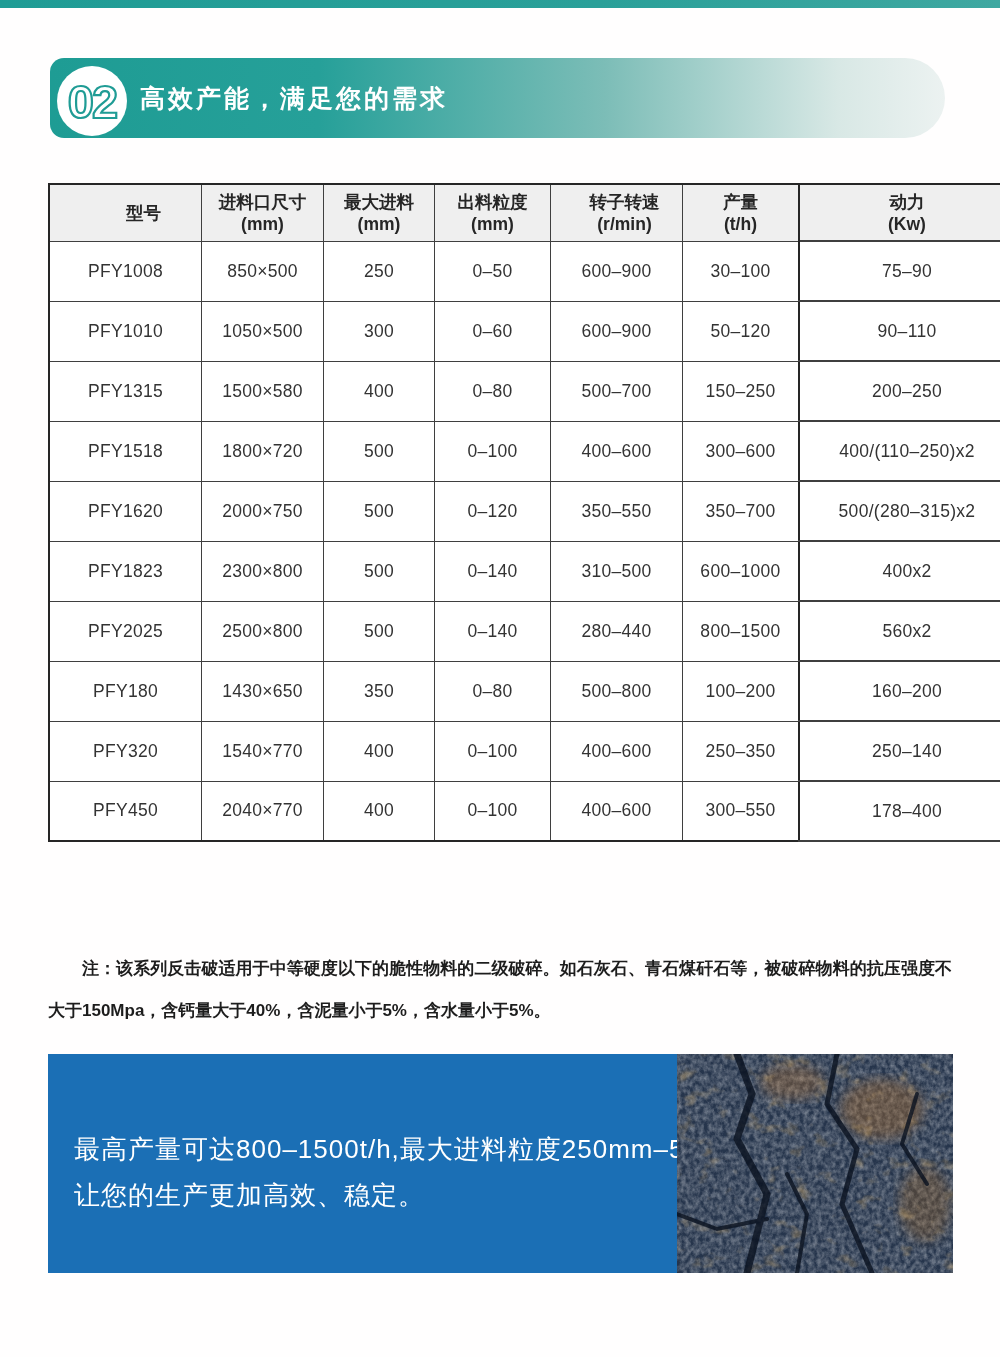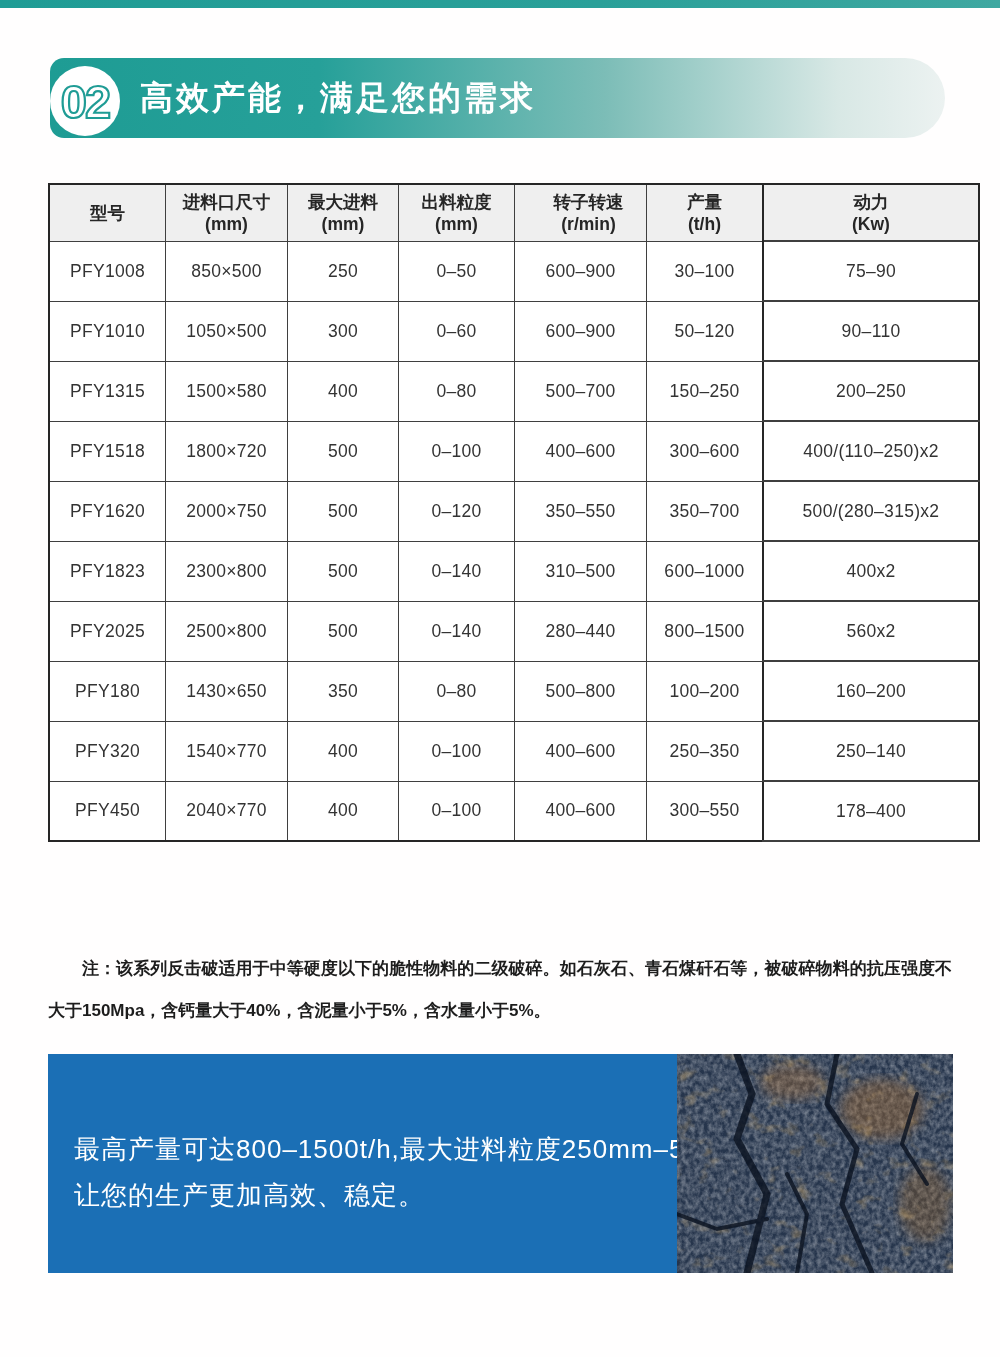--- a/index.html
+++ b/index.html
@@ -15,32 +15,32 @@
     position:absolute;left:0;top:0;width:1000px;height:8px;
     background:linear-gradient(90deg,#1F9C95 0%,#2AA099 60%,#3FA8A1 100%);
   }
   
   .header-band{
     position:absolute;left:50px;top:58px;width:895px;height:80px;
     border-radius:14px 40px 40px 14px;
     background:linear-gradient(90deg,#1E9C94 0%,#26A099 30%,#7CBDB7 62%,#D8E8E5 88%,#ECF2F1 100%);
   }
   .num-circle{
-    position:absolute;left:0;top:8px;width:70px;height:70px;border-radius:50%;
+    position:absolute;left:7px;top:8px;width:70px;height:70px;border-radius:50%;
     background:#ffffff;
     display:flex;align-items:center;justify-content:center;
   }
   .num{
     font-size:47px;font-weight:700;letter-spacing:-2px;
     color:transparent;-webkit-text-stroke:2.2px #1F9C95;
     font-family:"Liberation Sans",sans-serif;
   }
   .title{
     position:absolute;left:90px;top:50%;transform:translateY(-50%);
-    margin:0;font-size:33px;font-weight:700;color:#ffffff;letter-spacing:3px;
+    margin:0;font-size:25px;font-weight:700;color:#ffffff;letter-spacing:3px;
     white-space:nowrap;
   }
   
   .spec-table{
     position:absolute;left:48px;top:183px;width:905px;
     border-collapse:collapse;table-layout:fixed;background:#ffffff;
     border:2.5px solid #262626;
   }
   .spec-table th,.spec-table td{
     border:1.5px solid #3F3F3F;
@@ -89,21 +89,21 @@
   <div class="header-band">
     <div class="num-circle">
       <span class="num">02</span>
     </div>
     <h1 class="title">高效产能，满足您的需求</h1>
   </div>
 
   <table class="spec-table">
     <thead>
       <tr id="thead-row">
-          <th style="width: 115px;">
+          <th style="width: 115px; padding-left: 36px;">
             <div>型号</div>
           </th>
           <th style="width: 121px;">
             <div>进料口尺寸</div>
             <div>(mm)</div>
           </th>
           <th style="width: 110px;">
             <div>最大进料</div>
             <div>(mm)</div>
           </th>

